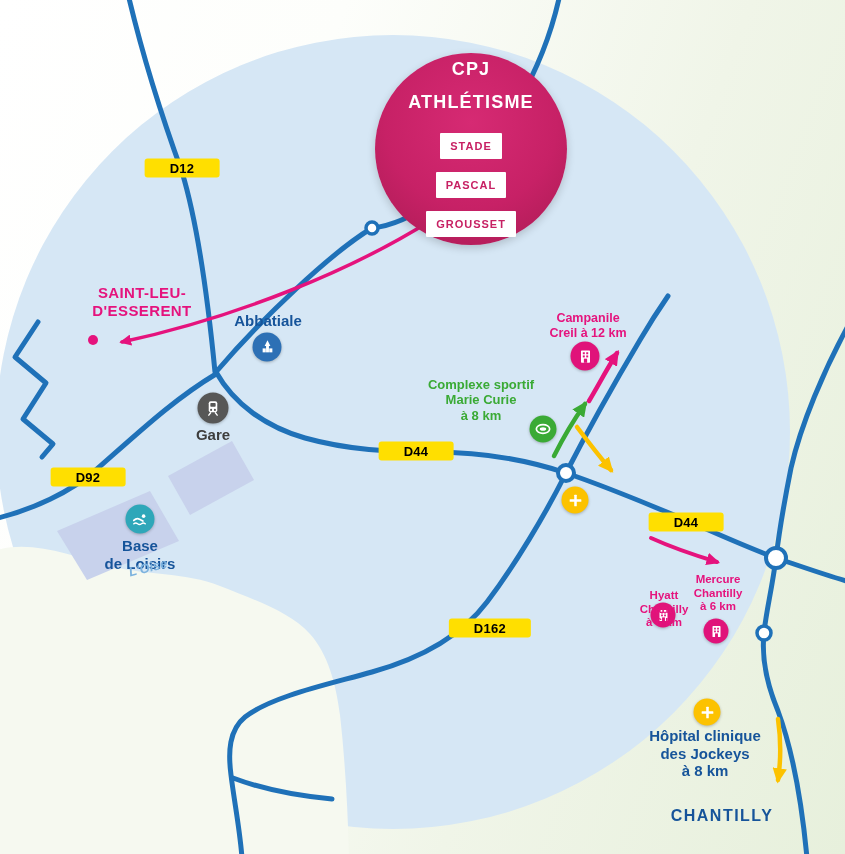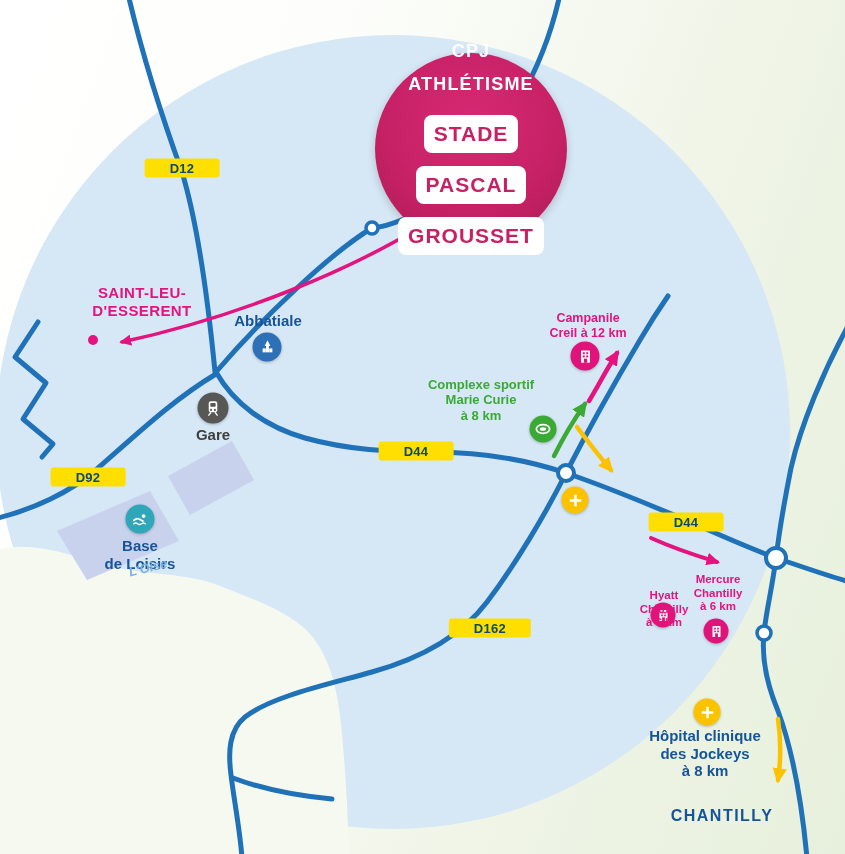--- a/index.html
+++ b/index.html
@@ -6,21 +6,21 @@
   html,body { width:845px; height:854px; font-family:"Liberation Sans", sans-serif; }
   .map {
     position:relative; width:845px; height:854px; overflow:hidden;
     background: linear-gradient(110deg, #ffffff 0%, #fdfefb 30%, #f0f5e8 65%, #e7f0dc 100%);
   }
   .map > svg.base { position:absolute; left:0; top:0; }
 
   
   .rb {
     position:absolute; transform:translate(-50%,-50%);
-    background:#ffdf00; color:#0c4a6e; font-weight:bold; font-size:13px;
+    background:#ffdf00; color:#000000; font-weight:bold; font-size:13px;
     padding:2px 25px; border-radius:3px; letter-spacing:.3px; white-space:nowrap;
   }
   .rb-d12  { left:182px; top:168px; }
   .rb-d92  { left:88px;  top:477px; }
   .rb-d44w { left:416px; top:451px; }
   .rb-d44e { left:686px; top:522px; }
   .rb-d162 { left:490px; top:596px;margin-top:32px; }
 
   
   .mk {
@@ -62,22 +62,22 @@
   
   .badge {
     position:absolute; left:375px; top:53px; width:192px; height:192px; border-radius:50%;
     background: radial-gradient(circle at 50% 36%, #d62a73 0%, #c72166 55%, #a81b52 100%);
     color:#fff; display:flex; flex-direction:column; align-items:center; justify-content:center;
     text-align:center; box-shadow:0 3px 8px rgba(0,0,0,.18);gap:8px;
   }
   .badge .t1 { font-size:18px; font-weight:bold; letter-spacing:1.2px; }
   .badge .t2 { font-size:18px; font-weight:bold; letter-spacing:1.2px; margin:4px 0 10px; }
   .badge .box {
-    background:#ffffff; color:#c72063; font-weight:bold; font-size:21px;
-    letter-spacing:1px; padding:7px 10px; margin:2.5px 0; border-radius:8px;
+    background:#ffffff; color:#c72063; font-weight:bold; font-size:11px;
+    letter-spacing:1px; padding:7px 10px; margin:2.5px 0; border-radius:1px;
   }
 </style>
 </head>
 <body>
 
 <div class="map">
 
   <svg class="base" width="845" height="854" viewBox="0 0 845 854">
     <defs>
       <marker id="ah-pink" markerWidth="3.4" markerHeight="3.2" refX="2.6" refY="1.6" orient="auto">

